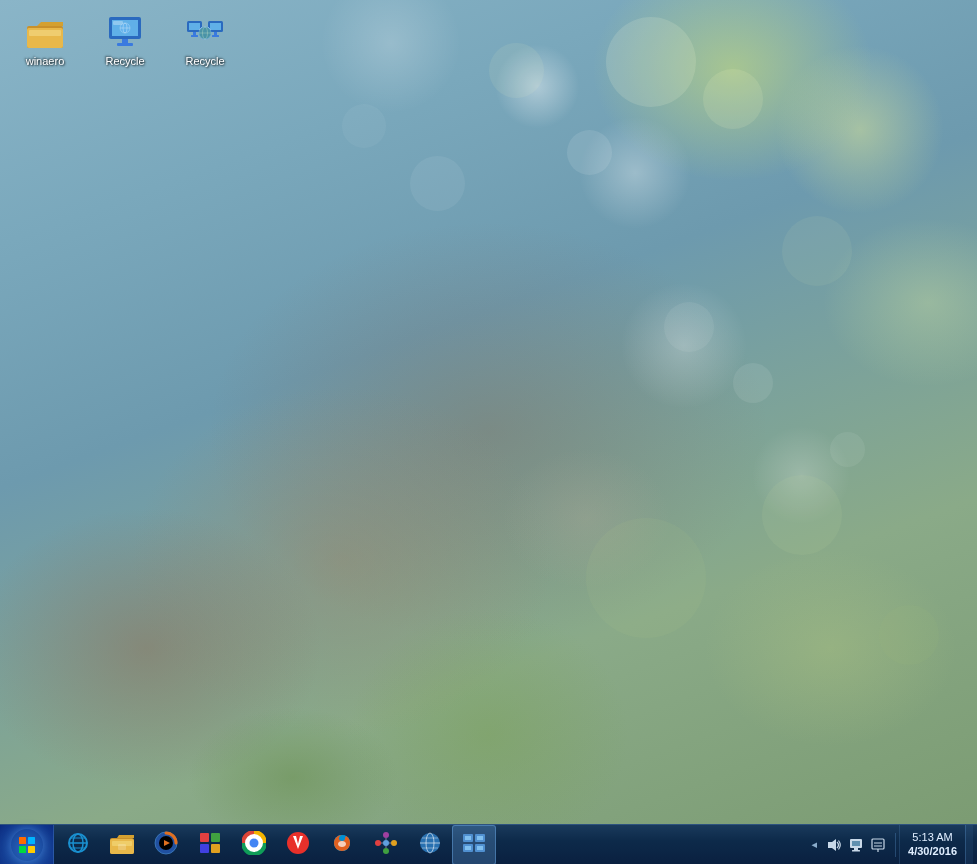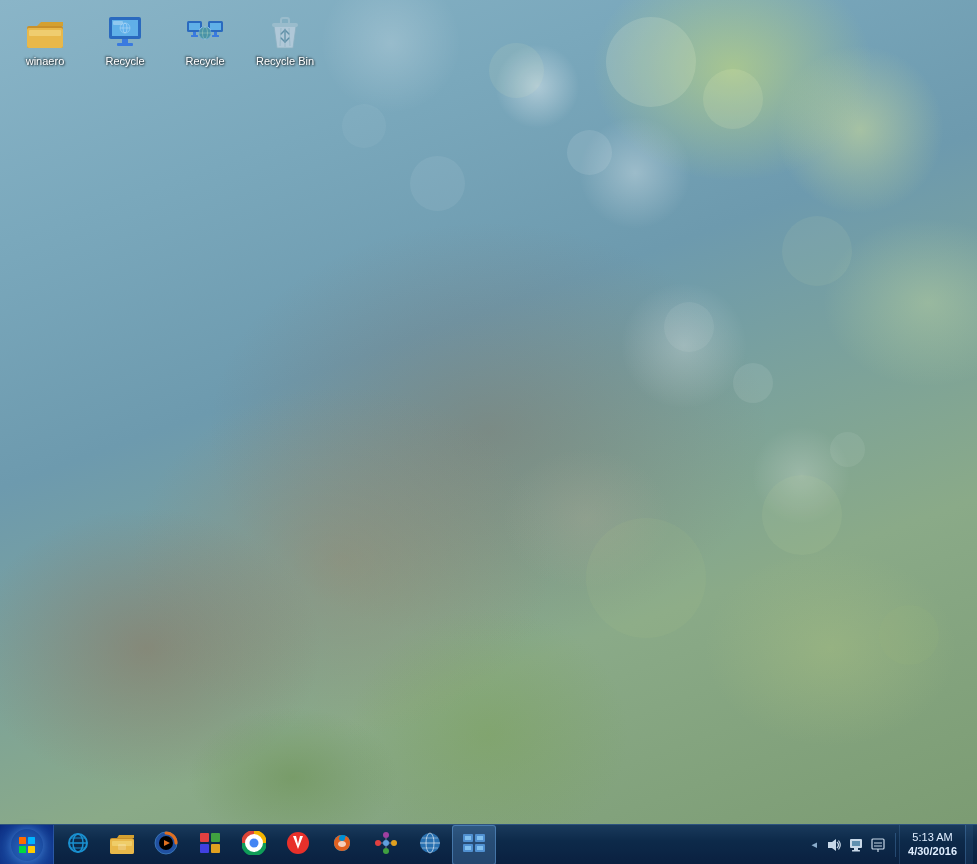--- a/index.html
+++ b/index.html
@@ -330,41 +330,20 @@
 
           <line x1="15" y1="10" x2="12" y2="13" stroke="#8ab8e8" stroke-width="1"></line>
           <line x1="21" y1="10" x2="24" y2="13" stroke="#8ab8e8" stroke-width="1"></line>
 
           <circle cx="18" cy="16" r="6" fill="#4aaa4a" opacity="0.3"></circle>
         </svg>
       </div>
       <div class="icon-label">Recycle</div>
     </div>
 
-    <div class="desktop-icon">
-      <div class="icon-img">
-        <svg width="32" height="36" viewBox="0 0 32 36">
-
-          <path d="M5,10 L27,10 L24,32 L8,32 Z" fill="#b0c8d8" stroke="#8ab0c0" stroke-width="0.8"></path>
-
-          <rect x="3" y="7" width="26" height="4" rx="2" fill="#9abccc"></rect>
-
-          <path d="M12,7 L12,4 Q12,2 14,2 L18,2 Q20,2 20,4 L20,7" fill="none" stroke="#9abccc" stroke-width="2"></path>
-
-          <path d="M12,18 L16,14 L20,18" fill="none" stroke="#6090a8" stroke-width="1.5" stroke-linecap="round"></path>
-          <path d="M20,22 L16,26 L12,22" fill="none" stroke="#6090a8" stroke-width="1.5" stroke-linecap="round"></path>
-          <line x1="16" y1="14" x2="16" y2="26" stroke="#6090a8" stroke-width="1.5" stroke-linecap="round"></line>
-
-          <line x1="12" y1="12" x2="11" y2="30" stroke="#8ab0c0" stroke-width="0.6"></line>
-          <line x1="16" y1="12" x2="16" y2="31" stroke="#8ab0c0" stroke-width="0.6"></line>
-          <line x1="20" y1="12" x2="21" y2="30" stroke="#8ab0c0" stroke-width="0.6"></line>
-        </svg>
-      </div>
-      <div class="icon-label">Recycle Bin</div>
-    </div>
 
   </div>
 
   <div id="taskbar">
 
     <div id="start-button">
       <div class="start-orb">
         <svg width="18" height="18" viewBox="0 0 18 18">
 
           <rect x="1" y="1" width="7" height="7" fill="#ff6a00" rx="0.5"></rect>

